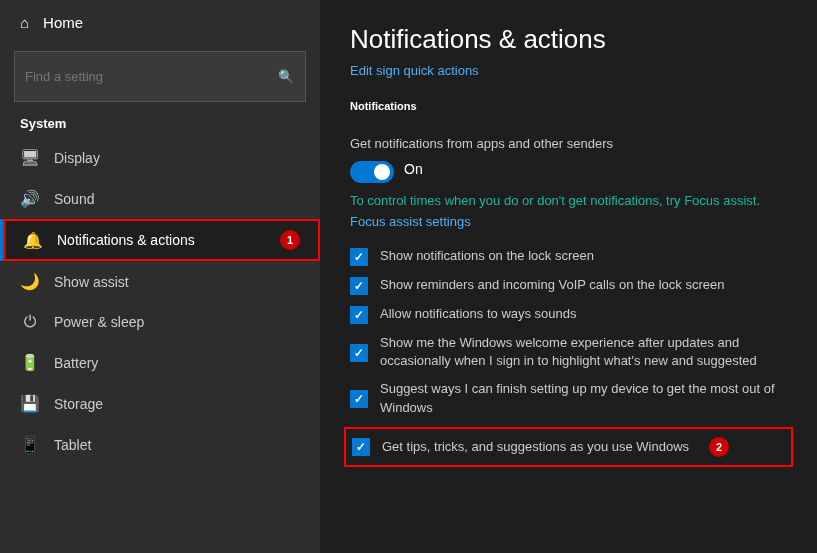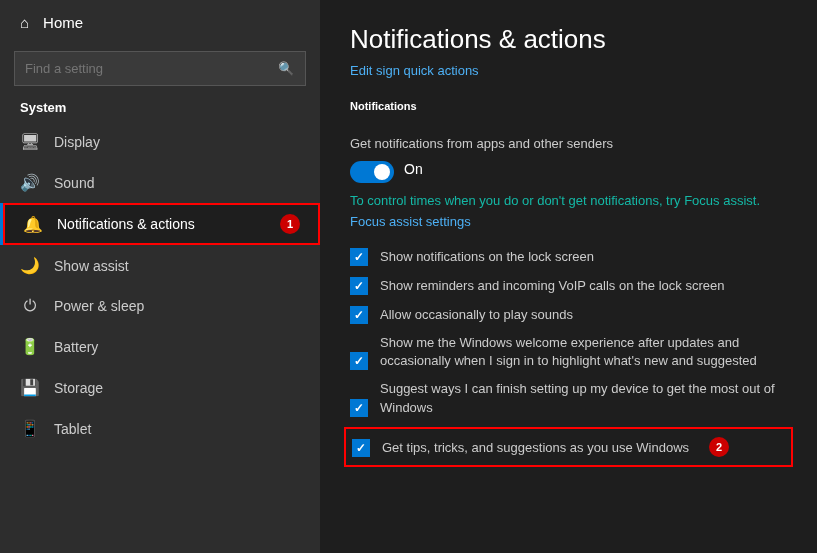--- a/index.html
+++ b/index.html
@@ -32,21 +32,21 @@
       cursor: pointer;
       gap: 14px;
     }
 
     .search-box {
       margin: 6px 14px 10px 14px;
       display: flex;
       align-items: center;
       background: #3a3a3a;
       border: 1px solid #555;
-      padding: 9px 10px;
+      padding: 17px 10px;
     }
     .search-box input {
       background: transparent;
       border: none;
       outline: none;
       color: #aaa;
       font-size: 13px;
       flex: 1;
     }
     .search-box .search-icon-svg {
@@ -186,21 +186,21 @@
       color: #4db0f5;
       font-size: 13px;
       cursor: pointer;
       margin-bottom: 18px;
       display: inline-block;
     }
 
     
     .checkbox-row {
       display: flex;
-      align-items: flex-end;
+      align-items: center;
       gap: 12px;
       margin-bottom: 10px;
       position: relative;
     }
 
     .checkbox {
       width: 18px;
       height: 18px;
       min-width: 18px;
       background: #0078d4;
@@ -331,21 +331,21 @@
 
   
   <div class="checkbox-row">
     <div class="checkbox"></div>
     <span class="checkbox-label">Show reminders and incoming VoIP calls on the lock screen</span>
   </div>
 
   
   <div class="checkbox-row">
     <div class="checkbox"></div>
-    <span class="checkbox-label">Allow occasionally to play sounds</span>
+    <span class="checkbox-label">Allow notifications to ways sounds</span>
   </div>
 
   
   <div class="checkbox-row">
     <div class="checkbox"></div>
     <span class="checkbox-label">Show me the Windows welcome experience after updates and occasionally when I sign in to highlight what's new and suggested</span>
   </div>
 
   
   <div class="checkbox-row">

